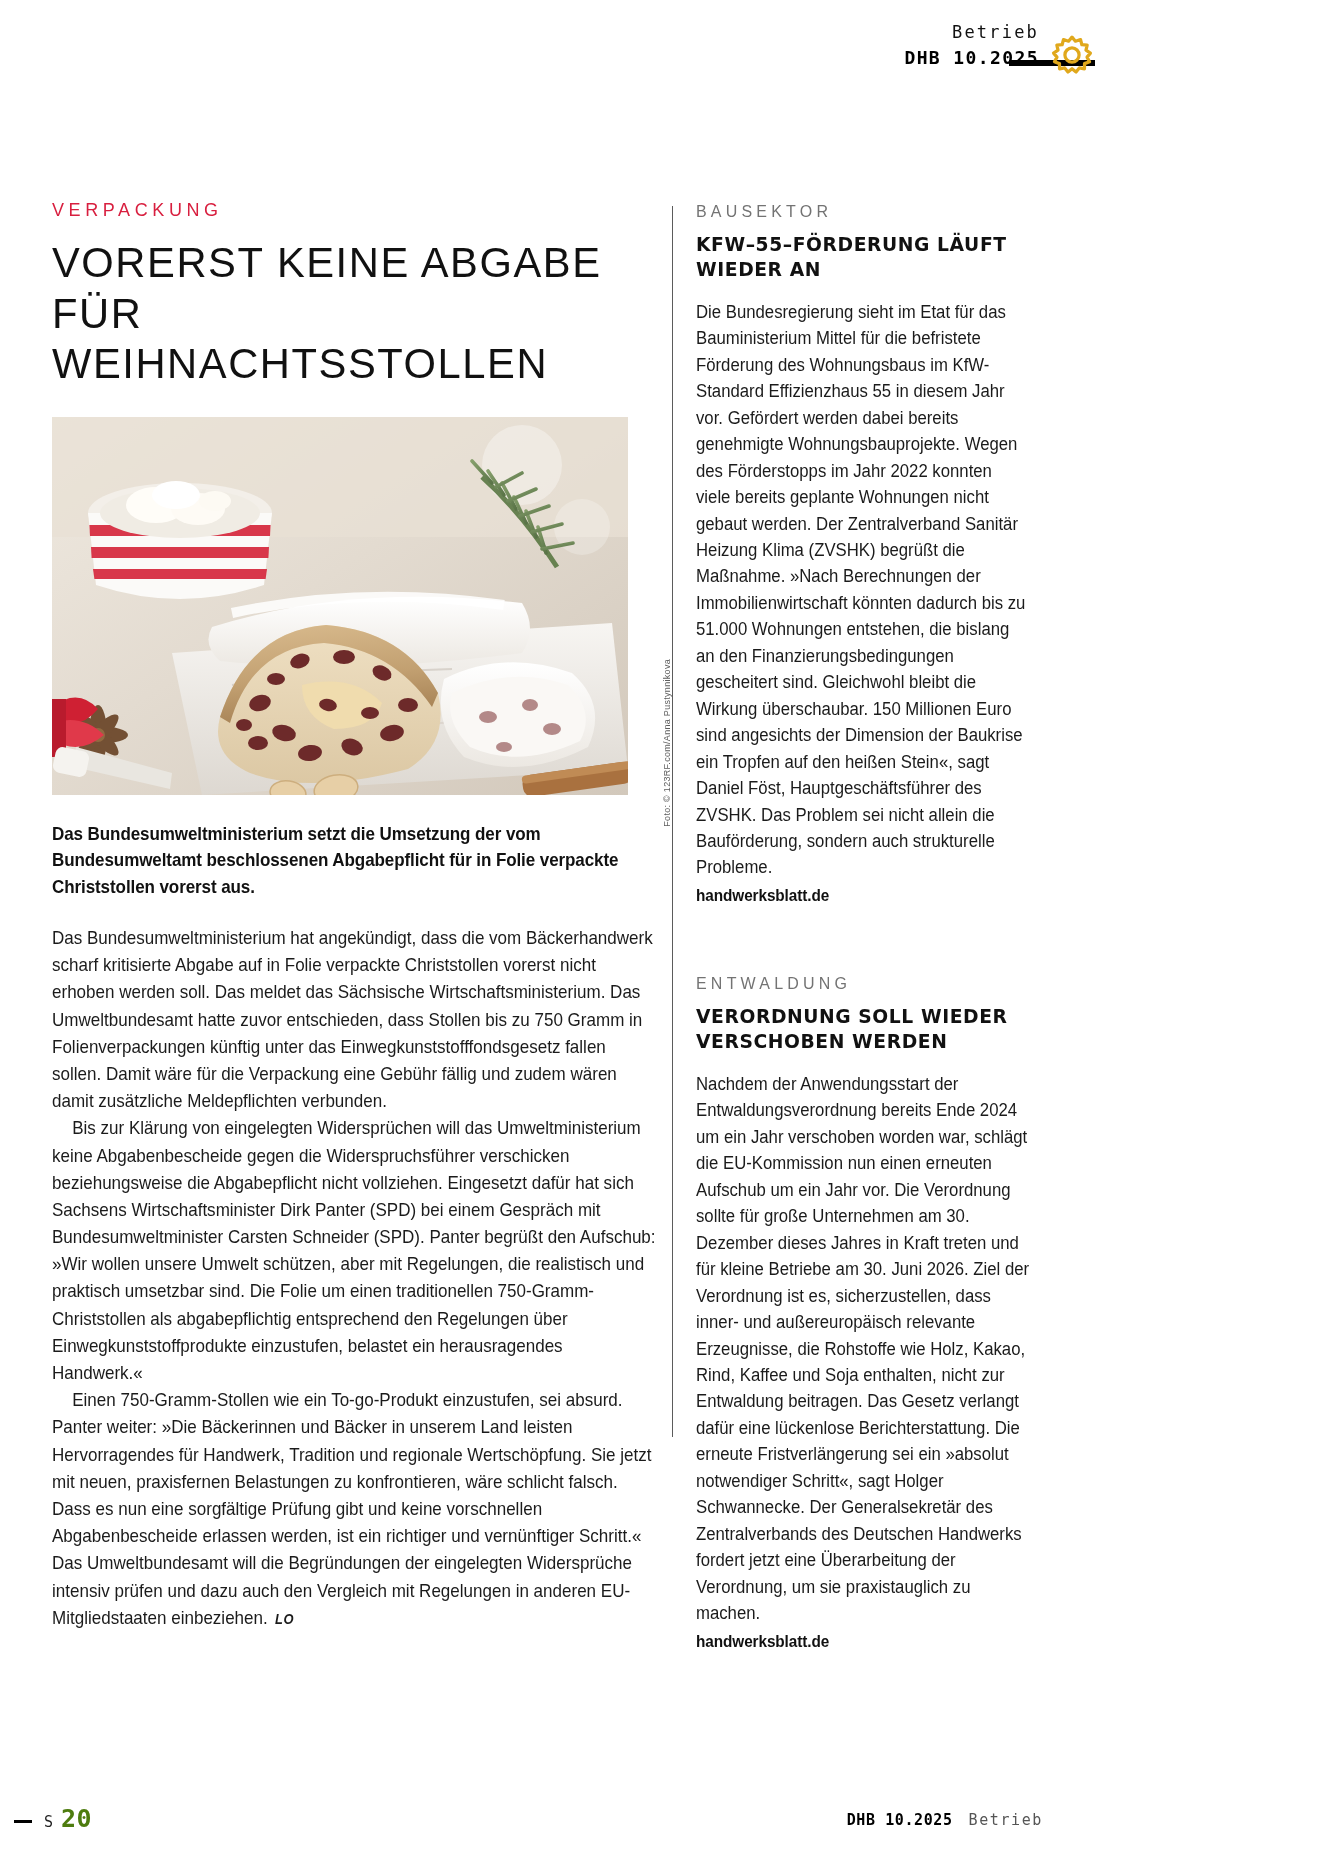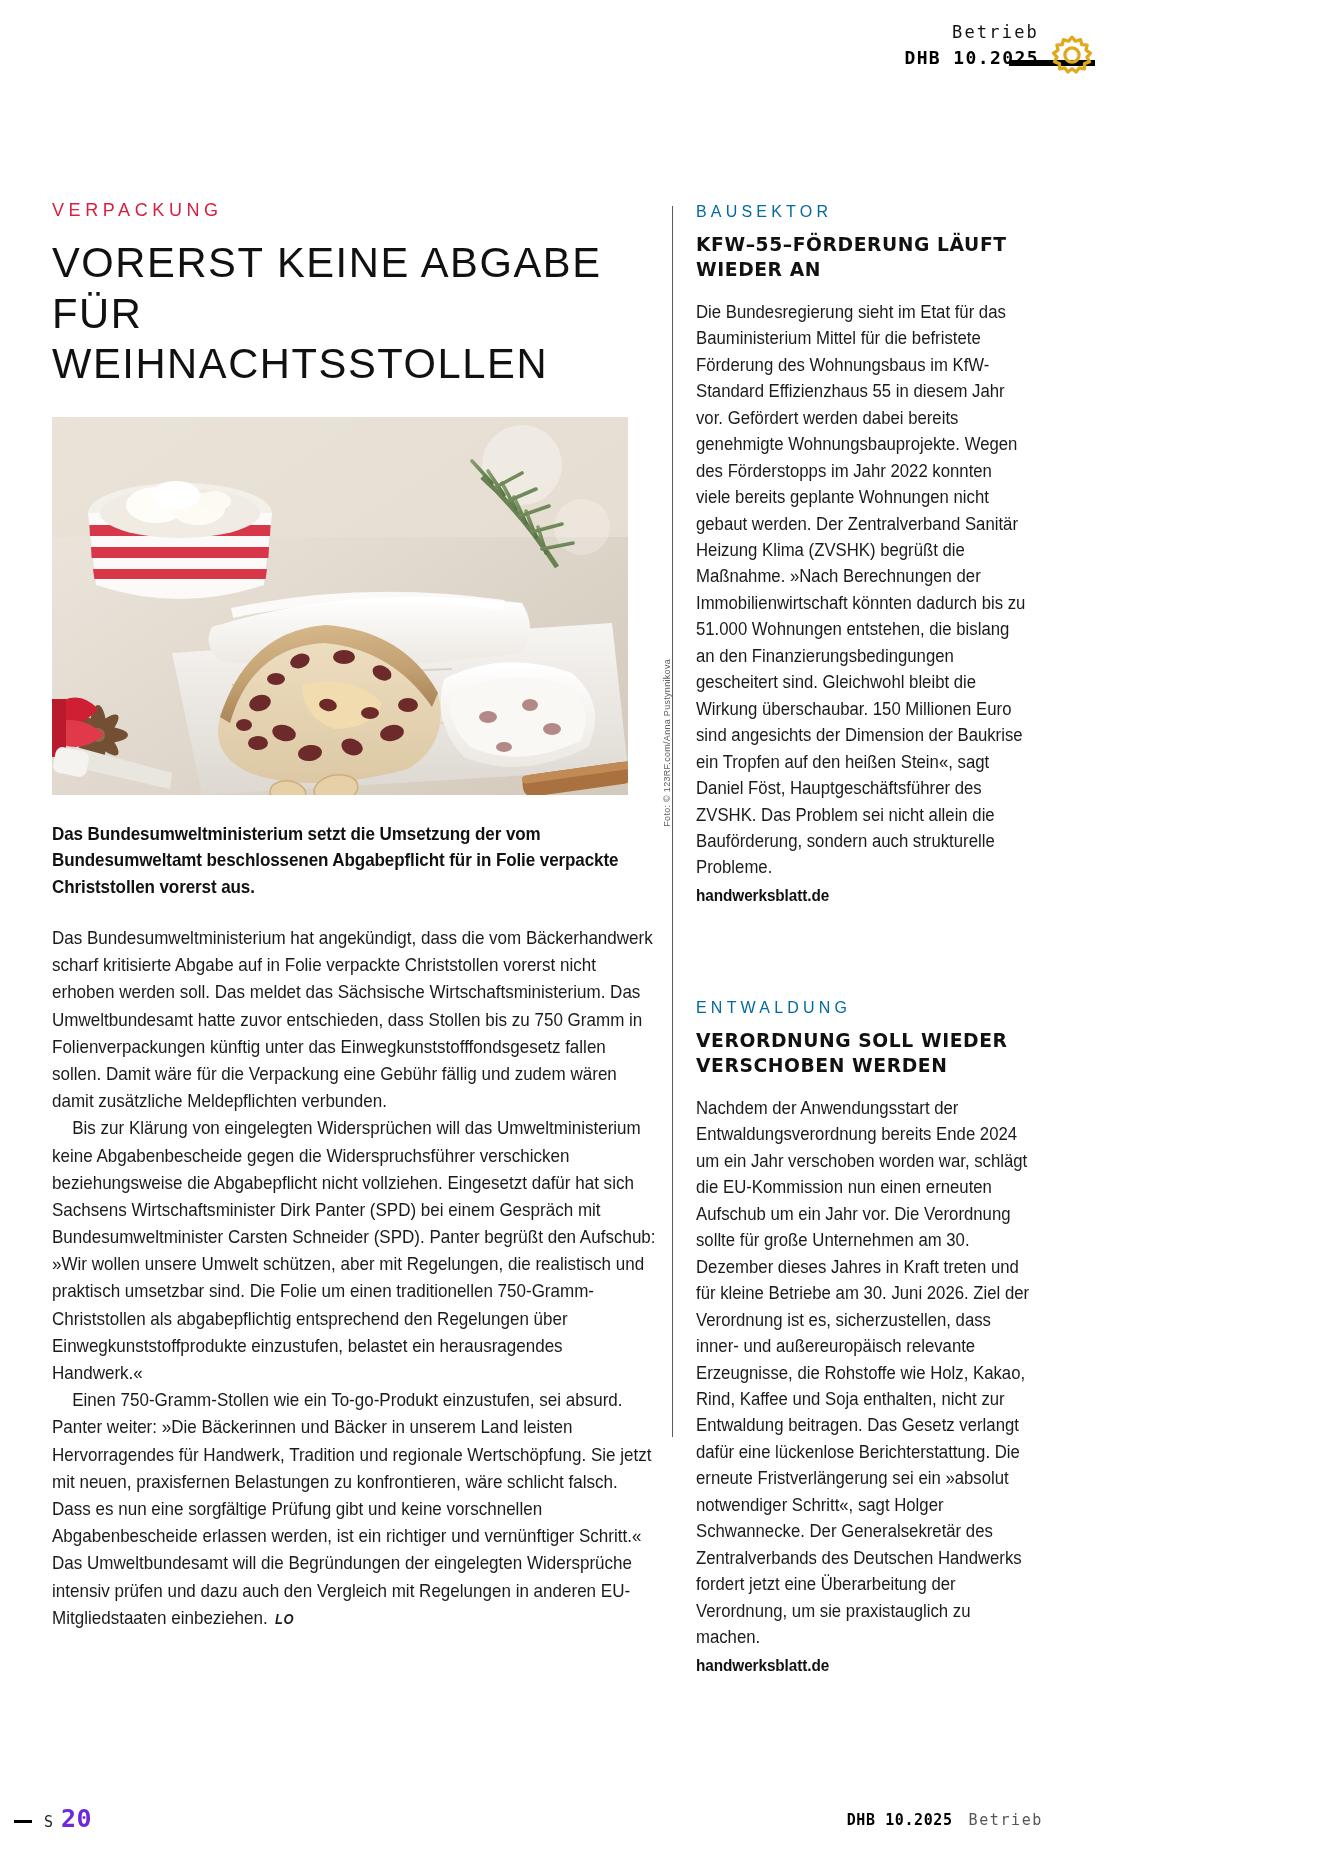--- a/index.html
+++ b/index.html
@@ -174,26 +174,26 @@
     background: #5b5b5b;
   }
 
   
   .right-col {
     position: absolute;
     left: 696px;
     top: 203px;
     width: 336px;
   }
-  .side-article + .side-article { margin-top: 92px; }
+  .side-article + .side-article { margin-top: 68px; }
   .side-kicker {
     font-family: "Liberation Sans", sans-serif;
     font-size: 16px;
     letter-spacing: 4.2px;
-    color: #0369a1;
+    color: #737373;
     margin-bottom: 12px;
   }
   .side-title {
     font-family: "DejaVu Sans", sans-serif;
     font-weight: bold;
     font-size: 19.5px;
     line-height: 1.28;
     letter-spacing: 0.6px;
     color: #111111;
     margin: 0 0 16px 0;
@@ -246,21 +246,21 @@
   .footer-s {
     font-family: "DejaVu Sans Mono", monospace;
     font-size: 15px;
     color: #222;
     letter-spacing: 1px;
   }
   .footer-page {
     font-family: "DejaVu Sans Mono", monospace;
     font-size: 25px;
     font-weight: bold;
-    color: #6d28d9;
+    color: #4d7c0f;
     letter-spacing: 0.5px;
   }
   .footer-right {
     position: absolute;
     right: 52px;
     bottom: 4px;
     display: flex;
     align-items: baseline;
     gap: 16px;
   }

